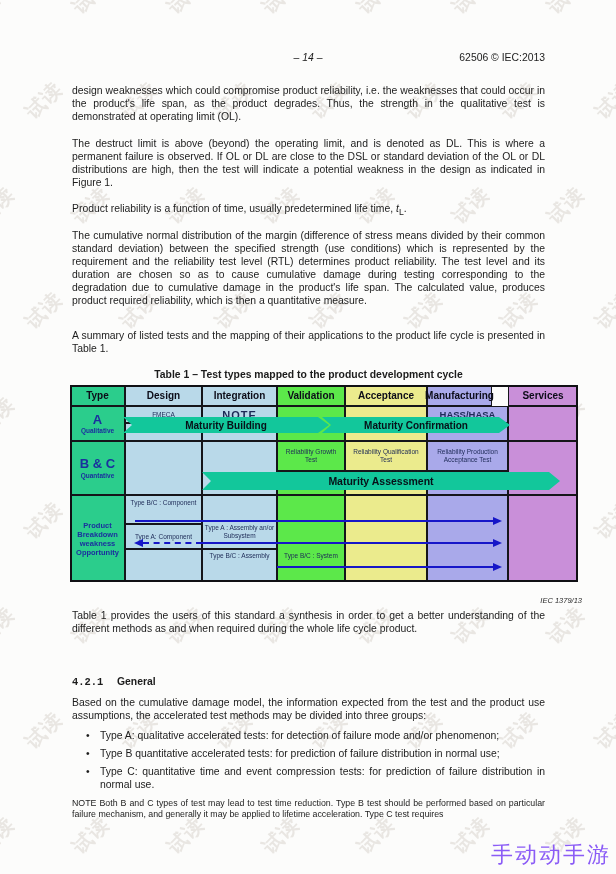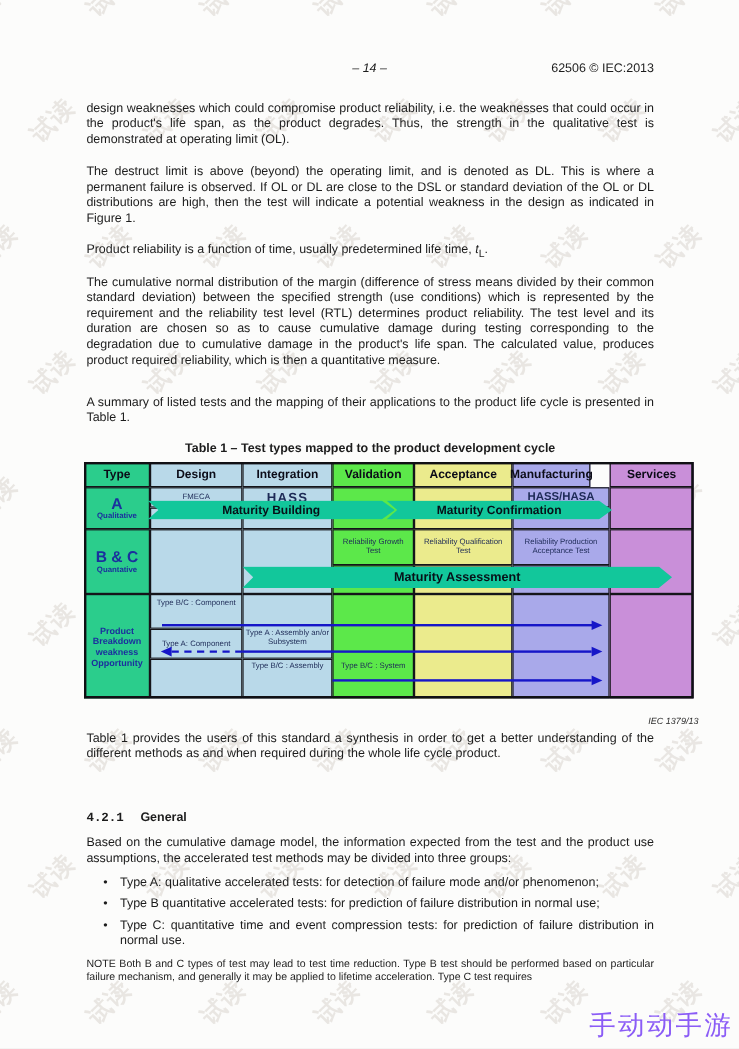--- a/index.html
+++ b/index.html
@@ -141,21 +141,21 @@
     <div class="tc cl th" style="left:207px;top:0;width:68px;height:21px;">Validation</div>
     <div class="tc cy th" style="left:275px;top:0;width:82px;height:21px;">Acceptance</div>
     <div class="tc cp th" style="left:357px;top:0;width:65px;height:21px;text-align:right;">Manufacturing</div>
     <div class="tc co th" style="left:438px;top:0;width:70px;height:21px;">Services</div>
 
     <div class="tc cg" style="left:0;top:21px;width:55px;height:35px;">
       <div class="type-main">A</div>
       <div class="type-sub">Qualitative</div>
     </div>
     <div class="tc cb fmeca" style="left:55px;top:21px;width:77px;height:17px;">FMECA</div>
-    <div class="tc cb halt" style="left:132px;top:21px;width:75px;height:17px;">HASS</div>
+    <div class="tc cb halt" style="left:132px;top:21px;width:75px;height:17px;">NOTE</div>
     <div class="tc cl" style="left:207px;top:21px;width:68px;height:35px;"></div>
     <div class="tc cy" style="left:275px;top:21px;width:82px;height:17px;"></div>
     <div class="tc cp hass" style="left:357px;top:21px;width:81px;height:17px;">HASS/HASA</div>
     <div class="tc co" style="left:438px;top:21px;width:70px;height:35px;"></div>
     <div class="tc cb" style="left:55px;top:38px;width:77px;height:18px;"></div>
     <div class="tc cb" style="left:132px;top:38px;width:75px;height:18px;"></div>
     <div class="tc cy" style="left:275px;top:38px;width:82px;height:18px;"></div>
     <div class="tc cp" style="left:357px;top:38px;width:81px;height:18px;"></div>
 
     <div class="m-arrow" style="left:53px;top:32px;width:206px;height:16px;font-size:10px;">Maturity Building</div>

